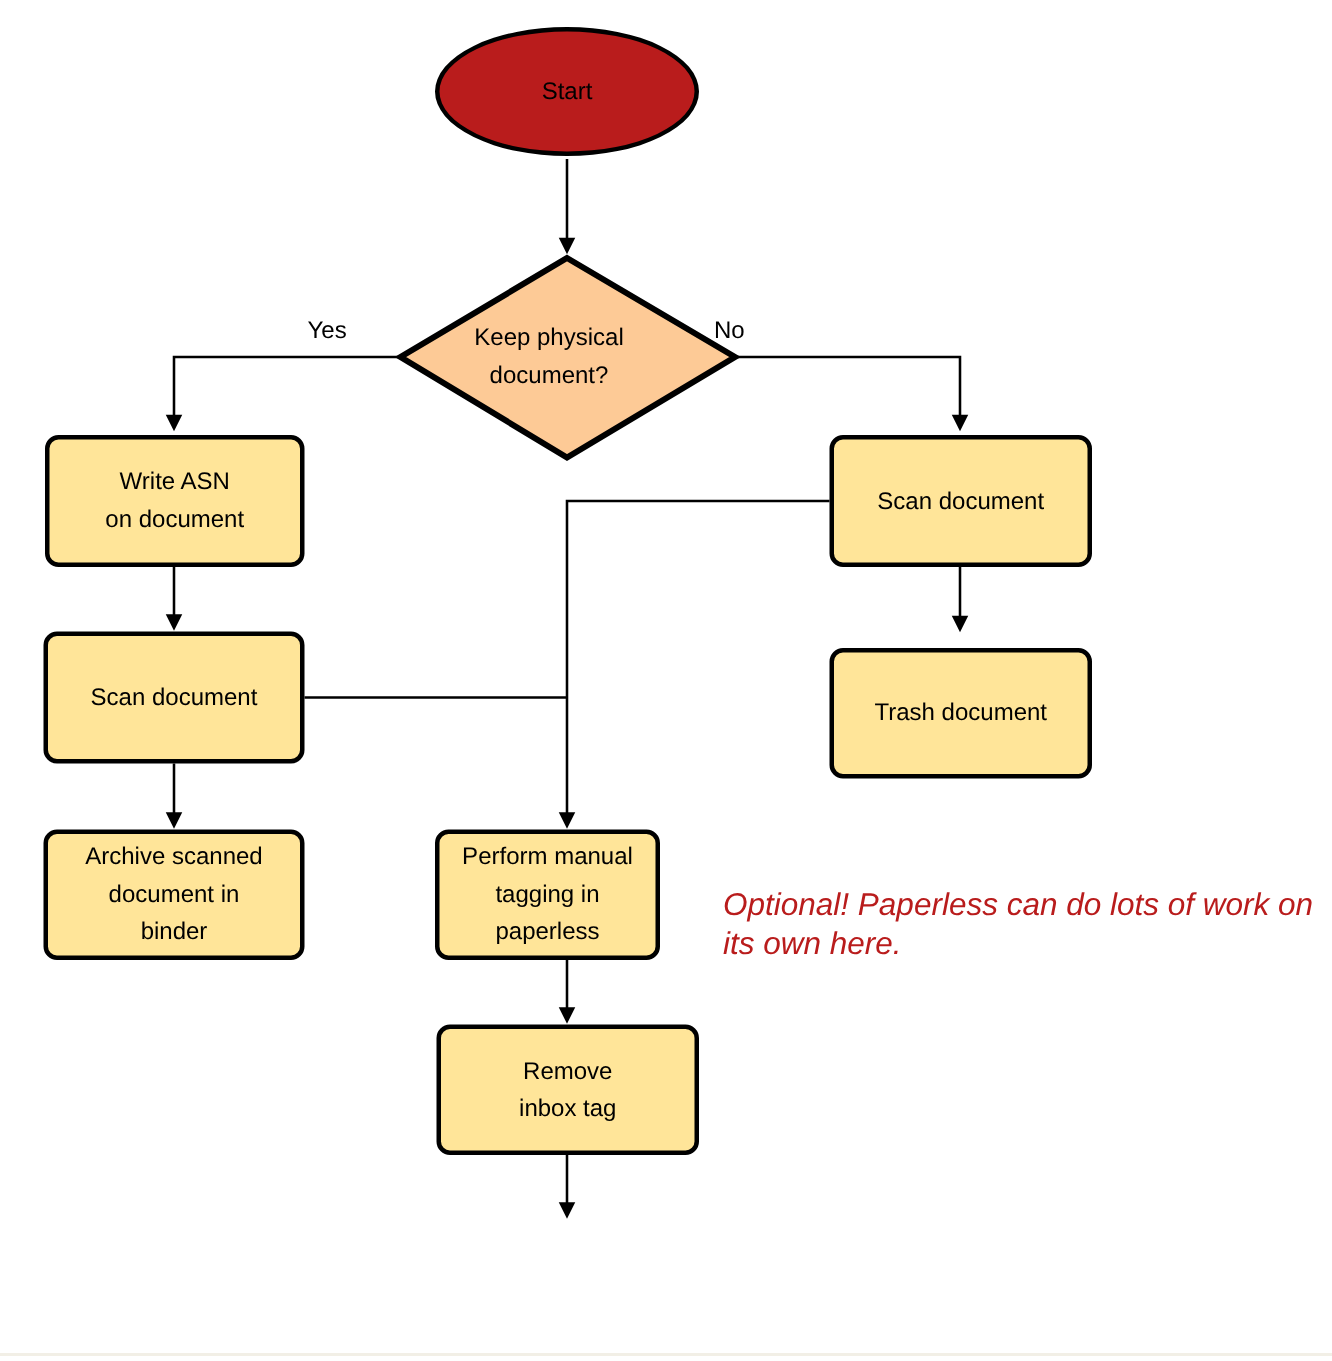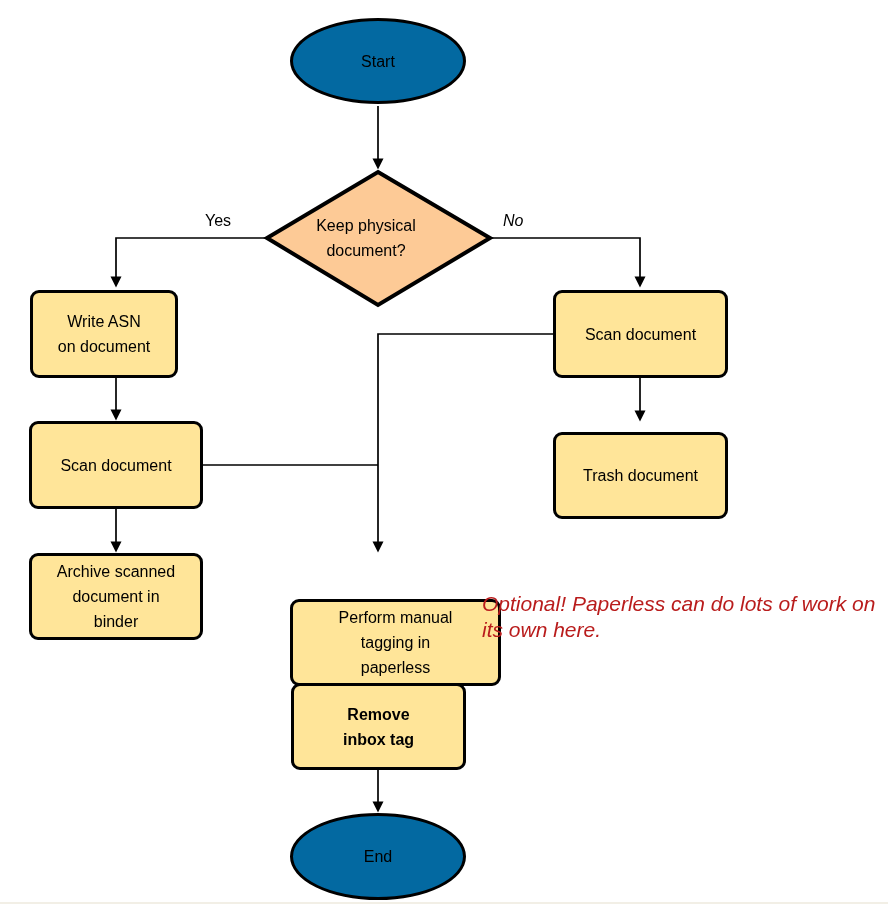--- a/index.html
+++ b/index.html
@@ -41,21 +41,21 @@
     color: #000000;
     font-size: 16px;
     line-height: 25px;
   }
   .process {
     background: #ffe599;
     border: 3px solid #000000;
     border-radius: 9px;
   }
   .terminal {
-    background: #0369a1;
+    background: #b91c1c;
     border: 3.5px solid #000000;
     border-radius: 50%;
   }
   .decision-label {
     position: absolute;
     display: flex;
     align-items: center;
     justify-content: center;
     text-align: center;
     font-size: 16px;
@@ -121,23 +121,23 @@
   <div class="node terminal" style="left:290px; top:18px; width:176px; height:86px;">
     <span class="label">Start</span>
   </div>
 
   <div class="decision-label" style="left:276px; top:198px; width:180px; height:80px;">
     <span class="label">Keep physical
 document?</span>
   </div>
 
   <div class="edge-label" style="left:205px; top:212px;">Yes</div>
-  <div class="edge-label" style="left:503px; top:212px;font-style:italic;">No</div>
+  <div class="edge-label" style="left:476px; top:212px;">No</div>
 
-  <div class="node process" style="left:30px; top:290px; width:148px; height:88px;">
+  <div class="node process" style="left:30px; top:290px; width:173px; height:88px;">
     <span class="label">Write ASN
 on document</span>
   </div>
 
   <div class="node process" style="left:29px; top:421px; width:174px; height:88px;">
     <span class="label">Scan document</span>
   </div>
 
   <div class="node process" style="left:29px; top:553px; width:174px; height:87px;">
     <span class="label">Archive scanned
@@ -146,33 +146,30 @@
   </div>
 
   <div class="node process" style="left:553px; top:290px; width:175px; height:88px;">
     <span class="label">Scan document</span>
   </div>
 
   <div class="node process" style="left:553px; top:432px; width:175px; height:87px;">
     <span class="label">Trash document</span>
   </div>
 
-  <div class="node process" style="left:290px; top:553px; width:211px; height:87px;margin-top:46px;">
+  <div class="node process" style="left:290px; top:553px; width:150px; height:87px;">
     <span class="label">Perform manual
 tagging in
 paperless</span>
   </div>
 
   <div class="note">Optional! Paperless can do lots of work on
 its own here.</div>
 
-  <div class="node process" style="left:291px; top:683px; width:175px; height:87px;font-weight:bold;">
+  <div class="node process" style="left:291px; top:683px; width:175px; height:87px;">
     <span class="label">Remove
 inbox tag</span>
   </div>
 
-  <div class="node terminal" style="left:290px; top:813px; width:176px; height:87px;">
-    <span class="label">End</span>
-  </div>
 
   <div class="bottom-rule"></div>
 
 </div>
 
 </body></html>

